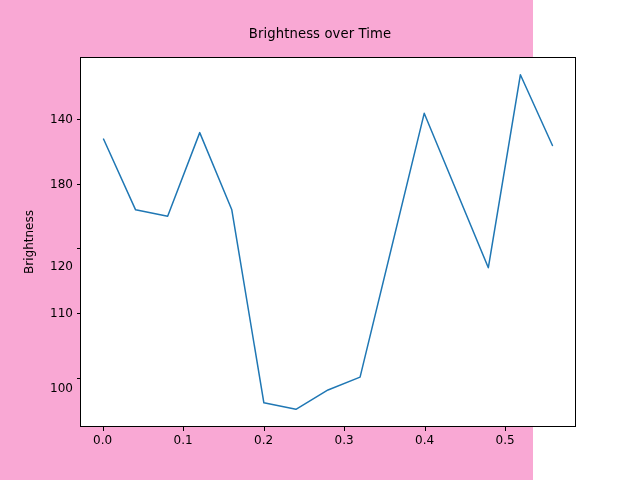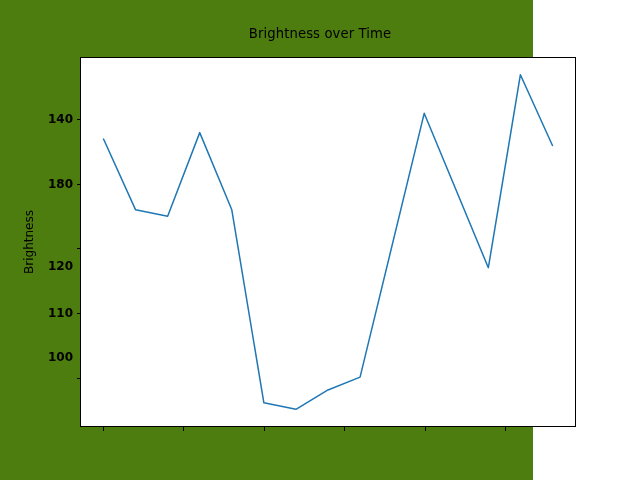--- a/index.html
+++ b/index.html
@@ -11,21 +11,21 @@
   body {
     width: 640px;
     height: 480px;
     font-family: "DejaVu Sans", sans-serif;
     overflow: hidden;
   }
   #figure {
     position: relative;
     width: 533px;
     height: 480px;
-    background: #4d7c0f;
+    background: #f9a8d4;
   }
   #chart-title {
     position: absolute;
     left: 0;
     top: 26px;
     width: 640px;
     text-align: center;
     font-size: 13.2px;
     color: #000000;
     letter-spacing: 0.1px;
@@ -49,21 +49,20 @@
     display: block;
   }
   .ytick-label {
     position: absolute;
     right: 0;
     text-align: right;
     font-size: 12px;
     color: #000000;
     transform: translateY(-50%);
     white-space: nowrap;
-    font-weight: bold;
   }
   #ytick-labels {
     position: absolute;
     left: 0;
     top: 0;
     width: 73px;
     height: 480px;
   }
   .ytick-mark {
     position: absolute;
@@ -120,34 +119,42 @@
 </head>
 <body>
 
 <div id="figure">
 
   <div id="chart-title">Brightness over Time</div>
 
   <div id="ylabel">Brightness</div>
 
   <div id="ytick-labels">
-      <div class="ytick-label" style="top: 357px; text-align: center;">100</div>
+      <div class="ytick-label" style="top: 388px; text-align: center;">100</div>
       <div class="ytick-label" style="top: 313.154px;">110</div>
       <div class="ytick-label" style="top: 266px;">120</div>
       <div class="ytick-label" style="top: 183.783px;">180</div>
       <div class="ytick-label" style="top: 119.098px;">140</div>
     </div>
   <div id="ytick-marks">
       <div class="ytick-mark" style="top: 377.839px;"></div>
       <div class="ytick-mark" style="top: 313.154px;"></div>
       <div class="ytick-mark" style="top: 248.469px;"></div>
       <div class="ytick-mark" style="top: 183.783px;"></div>
       <div class="ytick-mark" style="top: 119.098px;"></div>
     </div>
 
+  <div id="xtick-labels">
+      <div class="xtick-label" style="left: 102.619px;">0.0</div>
+      <div class="xtick-label" style="left: 183.112px;">0.1</div>
+      <div class="xtick-label" style="left: 263.605px;">0.2</div>
+      <div class="xtick-label" style="left: 344.099px;">0.3</div>
+      <div class="xtick-label" style="left: 424.592px;">0.4</div>
+      <div class="xtick-label" style="left: 505.085px;">0.5</div>
+    </div>
   <div id="xtick-marks">
       <div class="xtick-mark" style="left: 102.619px;"></div>
       <div class="xtick-mark" style="left: 183.112px;"></div>
       <div class="xtick-mark" style="left: 263.605px;"></div>
       <div class="xtick-mark" style="left: 344.099px;"></div>
       <div class="xtick-mark" style="left: 424.592px;"></div>
       <div class="xtick-mark" style="left: 505.085px;"></div>
     </div>
 
 

